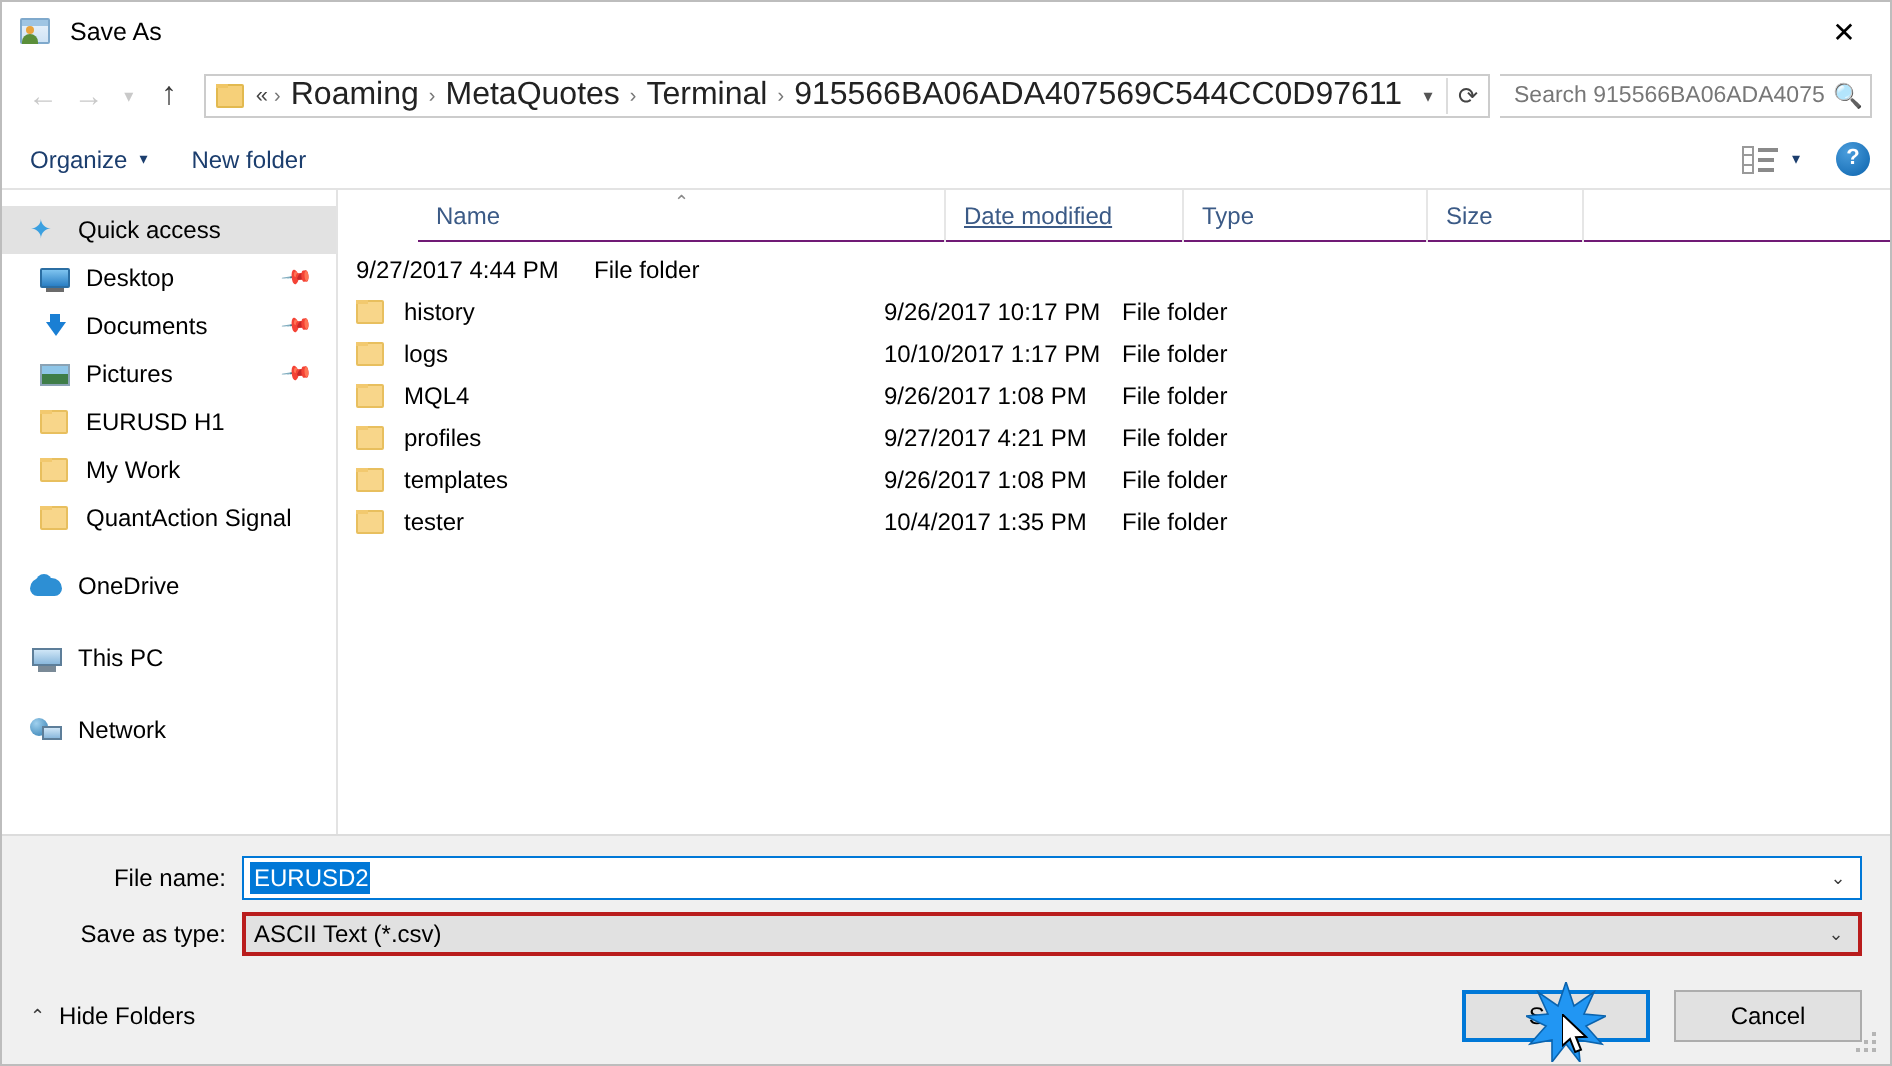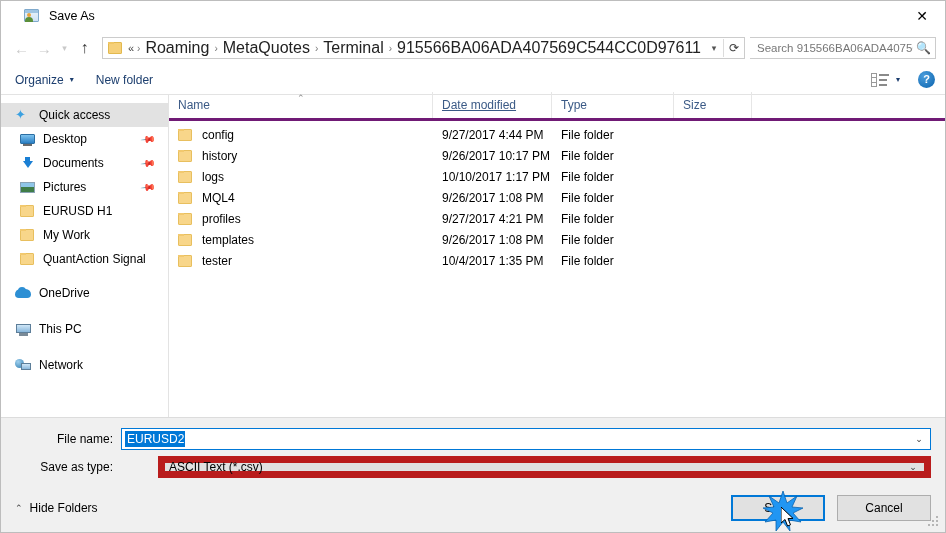--- a/index.html
+++ b/index.html
@@ -29,21 +29,20 @@
   }
 
   
   .titlebar {
     height: 30px;
     min-height: 30px;
     background: #ffffff;
     display: flex;
     align-items: center;
     position: relative;
-    padding-left: 14px;
   }
   .title-icon {
     margin-left: 9px;
     width: 16px; height: 16px;
     position: relative;
   }
   .title-icon .win {
     position: absolute; left: 0; top: 1px;
     width: 15px; height: 13px;
     background: linear-gradient(#eaf3fb, #cfe3f5);
@@ -427,24 +426,25 @@
     flex: 1;
     display: flex;
     flex-direction: column;
     min-width: 0;
     background: #ffffff;
   }
   .col-header {
     height: 26px;
     min-height: 26px;
     display: flex;
-    align-items: flex-end;
-    border-bottom: 3px solid #701a75;
-    box-sizing: border-box;
-    position: relative;
+    align-items: flex-start;
+    border-bottom: 1px solid #701a75;
+    box-sizing: border-box;
+    position: relative;
+    margin-left: 40px;
   }
   .col {
     font-size: 12px;
     color: #3b5a86;
     padding-left: 9px;
     box-sizing: border-box;
     height: 26px;
     line-height: 26px;
     border-right: 1px solid #e6e6e6;
     position: relative;
@@ -538,22 +538,21 @@
     height: 22px;
     box-sizing: border-box;
     display: flex;
     align-items: center;
     background: #ffffff;
     border: 1px solid #0078d7;
     position: relative;
   }
   .field.combo {
     background: #e1e1e1;
-    border: 7px solid #b91c1c;
-    margin-left: 37px;
+    border: 2px solid #b91c1c;
   }
   .field-text {
     padding-left: 4px;
     font-size: 12px;
     color: #000;
   }
   .field-text.selected {
     background: #0078d7;
     color: #ffffff;
     padding: 1px 1px 1px 2px;
@@ -813,27 +812,20 @@
           <span class="sort-caret">⌃</span>
         </div>
         <div class="col date">Date modified</div>
         <div class="col type">Type</div>
         <div class="col size">Size</div>
       </div>
 
       <div class="rows">
 
         <div class="frow">
-          <div class="cell name">
-            <span class="row-folder">
-                <span class="fb"></span>
-                <span class="ft"></span>
-              </span>
-            <span>config</span>
-          </div>
           <div class="cell date">9/27/2017 4:44 PM</div>
           <div class="cell type">File folder</div>
           <div class="cell size"></div>
         </div>
 
         <div class="frow">
           <div class="cell name">
             <span class="row-folder">
                 <span class="fb"></span>
                 <span class="ft"></span>

